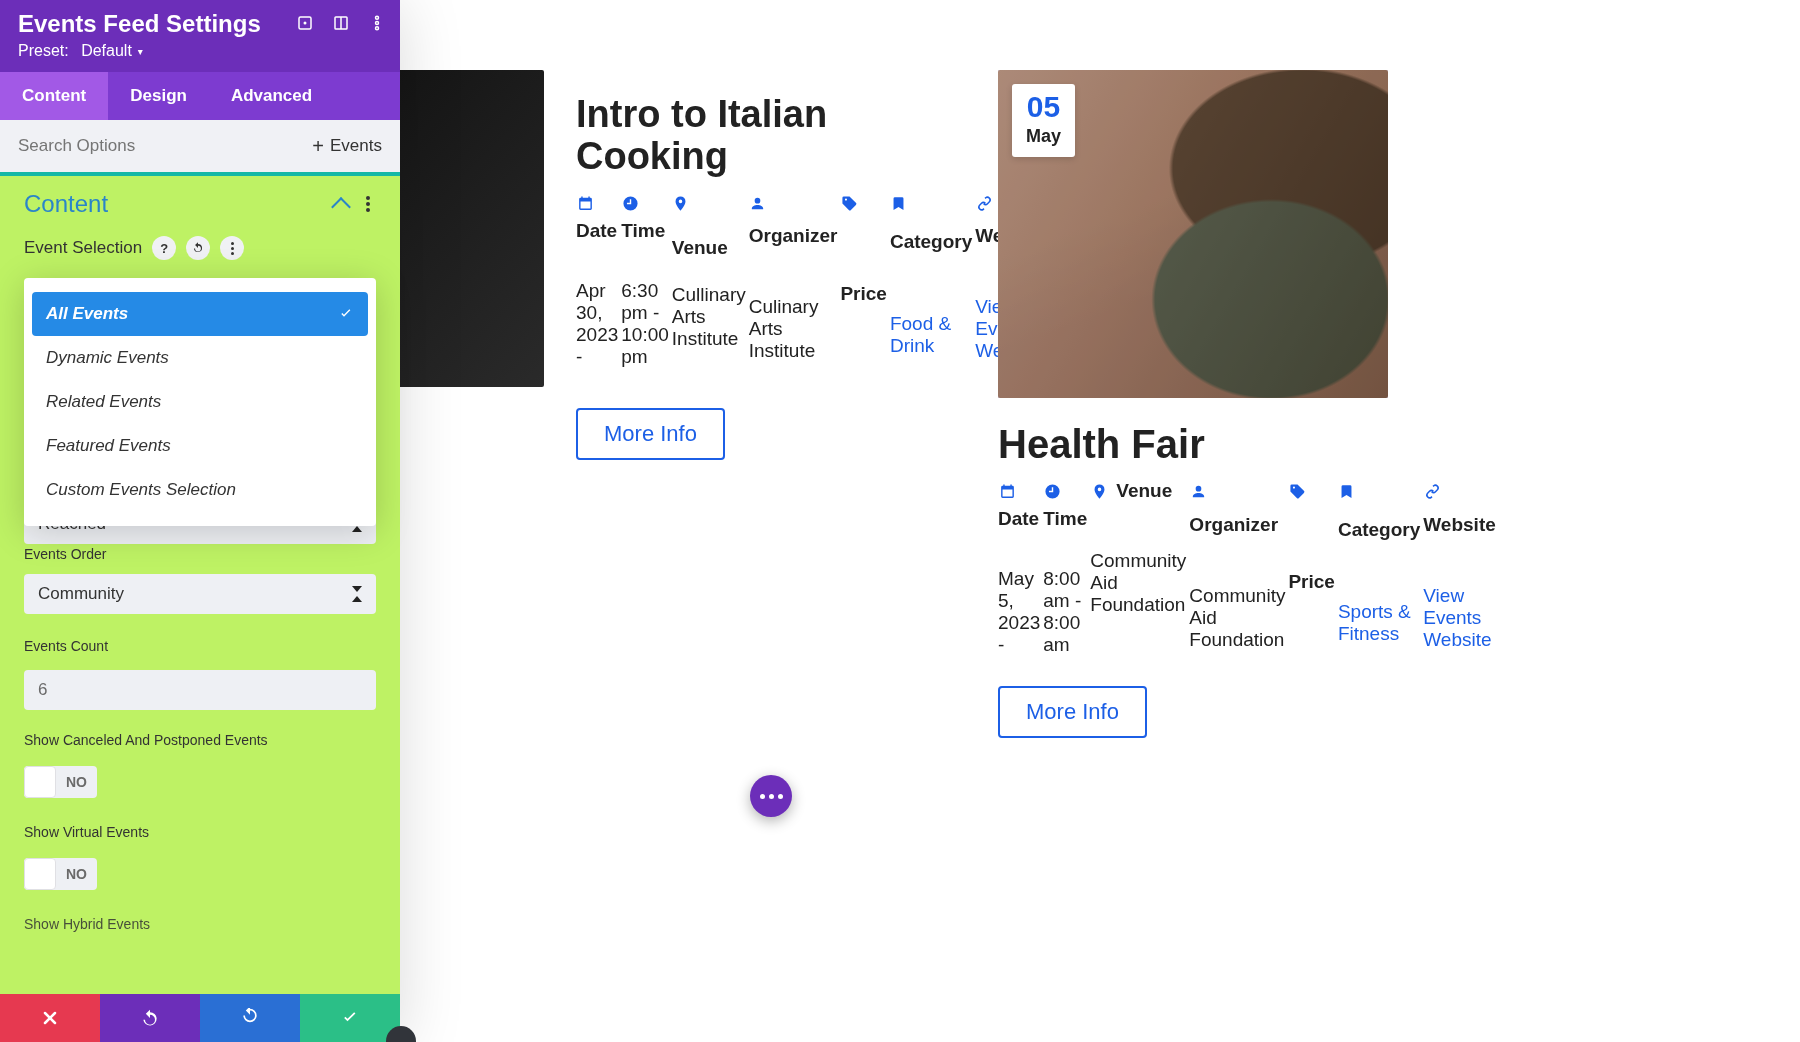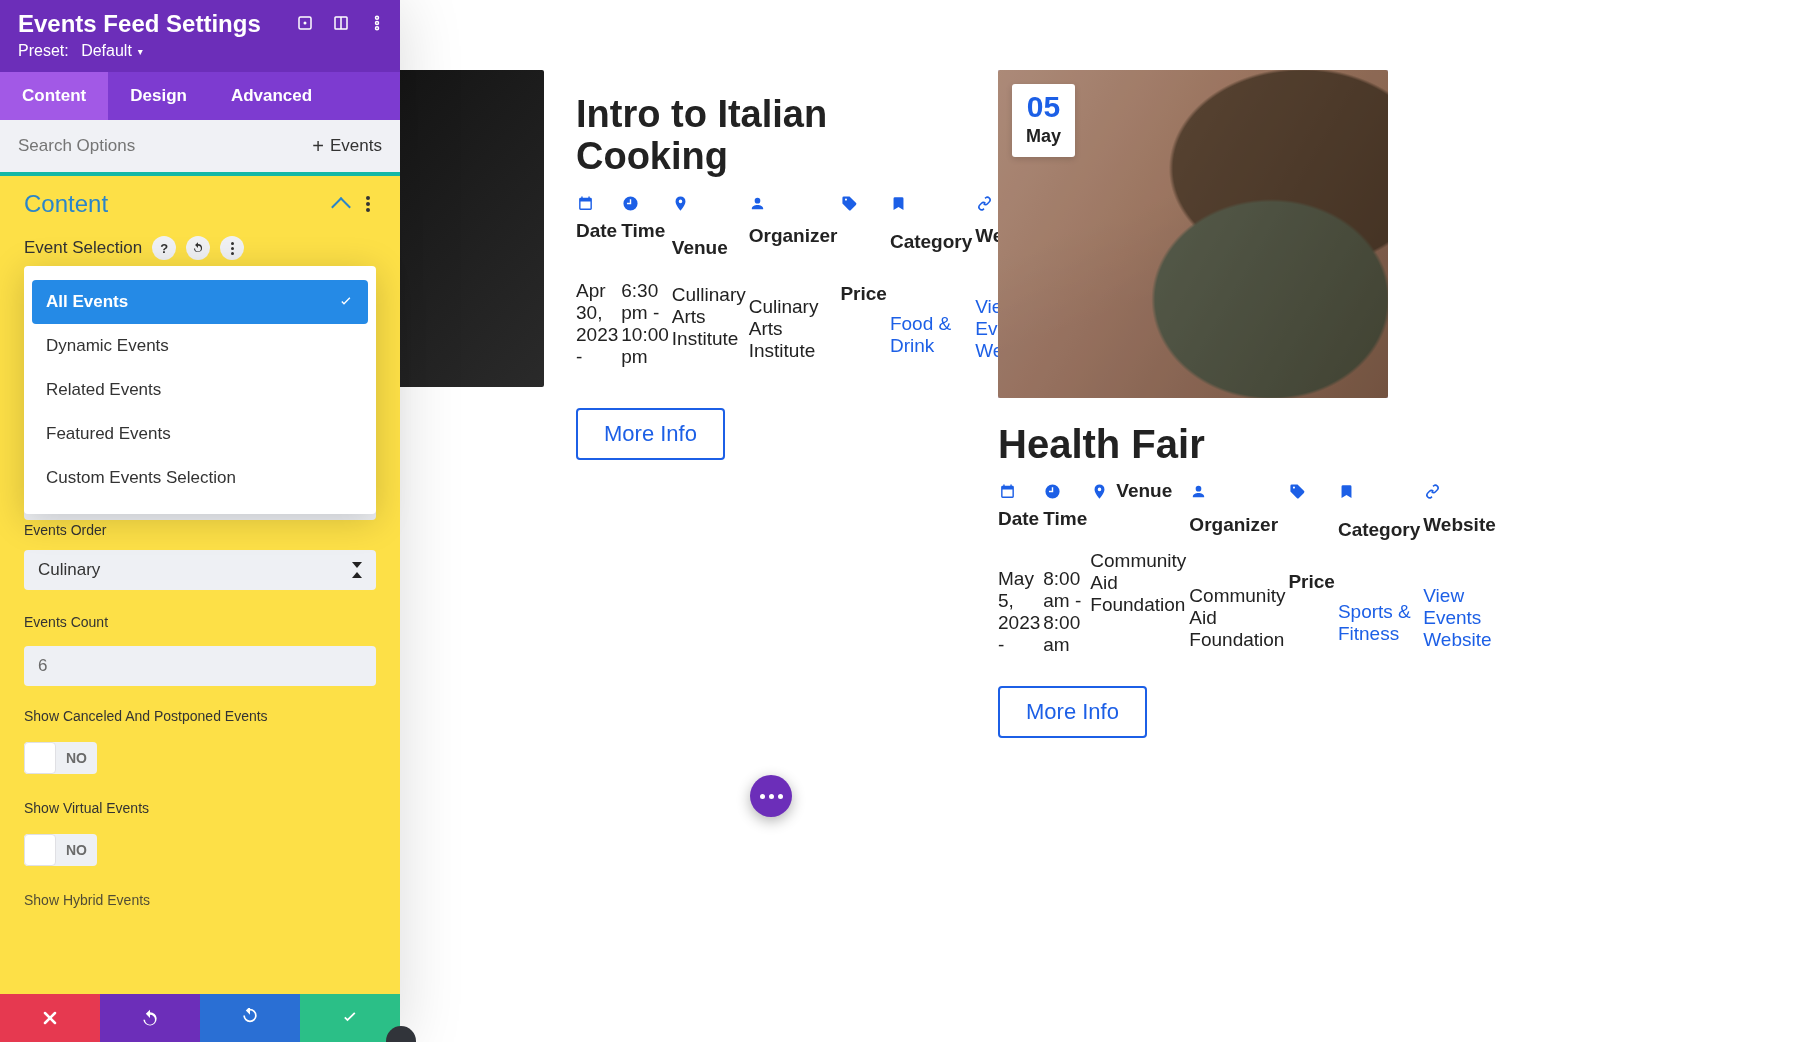--- a/index.html
+++ b/index.html
@@ -1,19 +1,19 @@
 <!DOCTYPE html>
 <html><head>
 <meta charset="utf-8">
 <style>
   * { box-sizing: border-box; margin: 0; padding: 0; }
   body { font-family: -apple-system, BlinkMacSystemFont, "Segoe UI", Helvetica, Arial, sans-serif; background: #fff; width: 1800px; height: 1042px; overflow: hidden; position: relative; }
 
   
-  .panel { position: absolute; top: 0; left: 0; width: 400px; height: 1042px; background: #fde047; box-shadow: 0 4px 60px rgba(0,0,0,.15); z-index: 10; display: flex; flex-direction: column; }
+  .panel { position: absolute; top: 0; left: 0; width: 400px; height: 1042px; background: #bef264; box-shadow: 0 4px 60px rgba(0,0,0,.15); z-index: 10; display: flex; flex-direction: column; }
   .panel-header { background: #6c2eb9; color: #fff; padding: 10px 18px 12px; position: relative; }
   .panel-title { font-size: 24px; font-weight: 700; }
   .panel-sub { font-size: 16px; margin-top: 4px; display: flex; align-items: center; gap: 4px;}
   .panel-header-icons { position: absolute; top: 14px; right: 14px; display: flex; gap: 18px; }
   .hicon { width: 18px; height: 18px; display:flex; align-items:center; justify-content:center; cursor:pointer; }
   .hicon svg { width:18px; height:18px; stroke:#fff; fill:none; stroke-width:2; }
 
   .tabs { display: flex; background: #7d3bd0; }
   .tab { flex: 0 0 auto; padding: 14px 22px; color: #fff; font-size: 17px; font-weight:600; cursor:pointer; }
   .tab.active { background: #a259e6; }
@@ -30,21 +30,21 @@
   .vdots { width:16px; height:16px; display:flex; flex-direction:column; justify-content:space-between; cursor:pointer;}
   .vdots span { width:4px; height:4px; border-radius:50%; background:#333; margin:0 auto;}
 
   .label-row { display:flex; align-items:center; gap:10px; padding: 12px 24px 6px; font-size:17px; color:#333; font-weight:500;}
   .label-row .help, .label-row .reset, .label-row .opts { width:24px; height:24px; border-radius:50%; background:#f0f1f4; display:flex; align-items:center; justify-content:center; font-size:13px; cursor:pointer;}
   .label-row .help { font-weight:700; }
   .label-row .reset svg { width:14px; height:14px; fill:#333;}
   .label-row .opts { flex-direction:column; justify-content:center; gap:2px;}
   .label-row .opts span{ width:3px;height:3px;border-radius:50%;background:#333;}
 
-  .dropdown { position:relative; margin: 0 24px; }
+  .dropdown { position:relative; margin: 12px 24px; font-style: italic; }
   .dropdown-pop { background:#fff; border-radius:4px; box-shadow: 0 6px 36px rgba(0,0,0,.18); padding:14px 8px; position:absolute; top:0; left:0; right:0; z-index:5;}
   .opt { padding:12px 14px; font-size:17px; color:#333; border-radius:4px; cursor:pointer; display:flex; justify-content:space-between; align-items:center;}
   .opt.selected { background:#258ae6; color:#fff; font-weight:600;}
   .check { display:none;}
   .opt.selected .check{display:inline-flex;}
   .check svg { width:16px; height:16px; fill:#fff;}
 
   .drop-standin { height: 214px; } 
 
   .select { position:relative; margin: 0 24px; background:#eef0f4; border-radius:4px; padding:10px 14px; font-size:17px; color:#333; }
@@ -316,21 +316,21 @@
           <span>Featured Events</span>
         </div>
       <div class="opt">
           <span>Custom Events Selection</span>
         </div>
     </div>
   </div>
 
   <div class="select"><span>Reached</span></div>
   <div class="plain-label" style="padding-top:2px;">Events Order</div>
-  <div class="select"><span>Culinary</span></div>
+  <div class="select"><span>Community</span></div>
 
   <div class="plain-label" style="margin-top:18px;">Events Count</div>
   <input class="numinput" value="6" style="">
 
   <div class="plain-label">Show Canceled And Postponed Events</div>
   <div class="toggle-row"><div class="toggle">
         <div class="knob"></div>
         <div class="tlabel">NO</div>
       </div></div>
 

